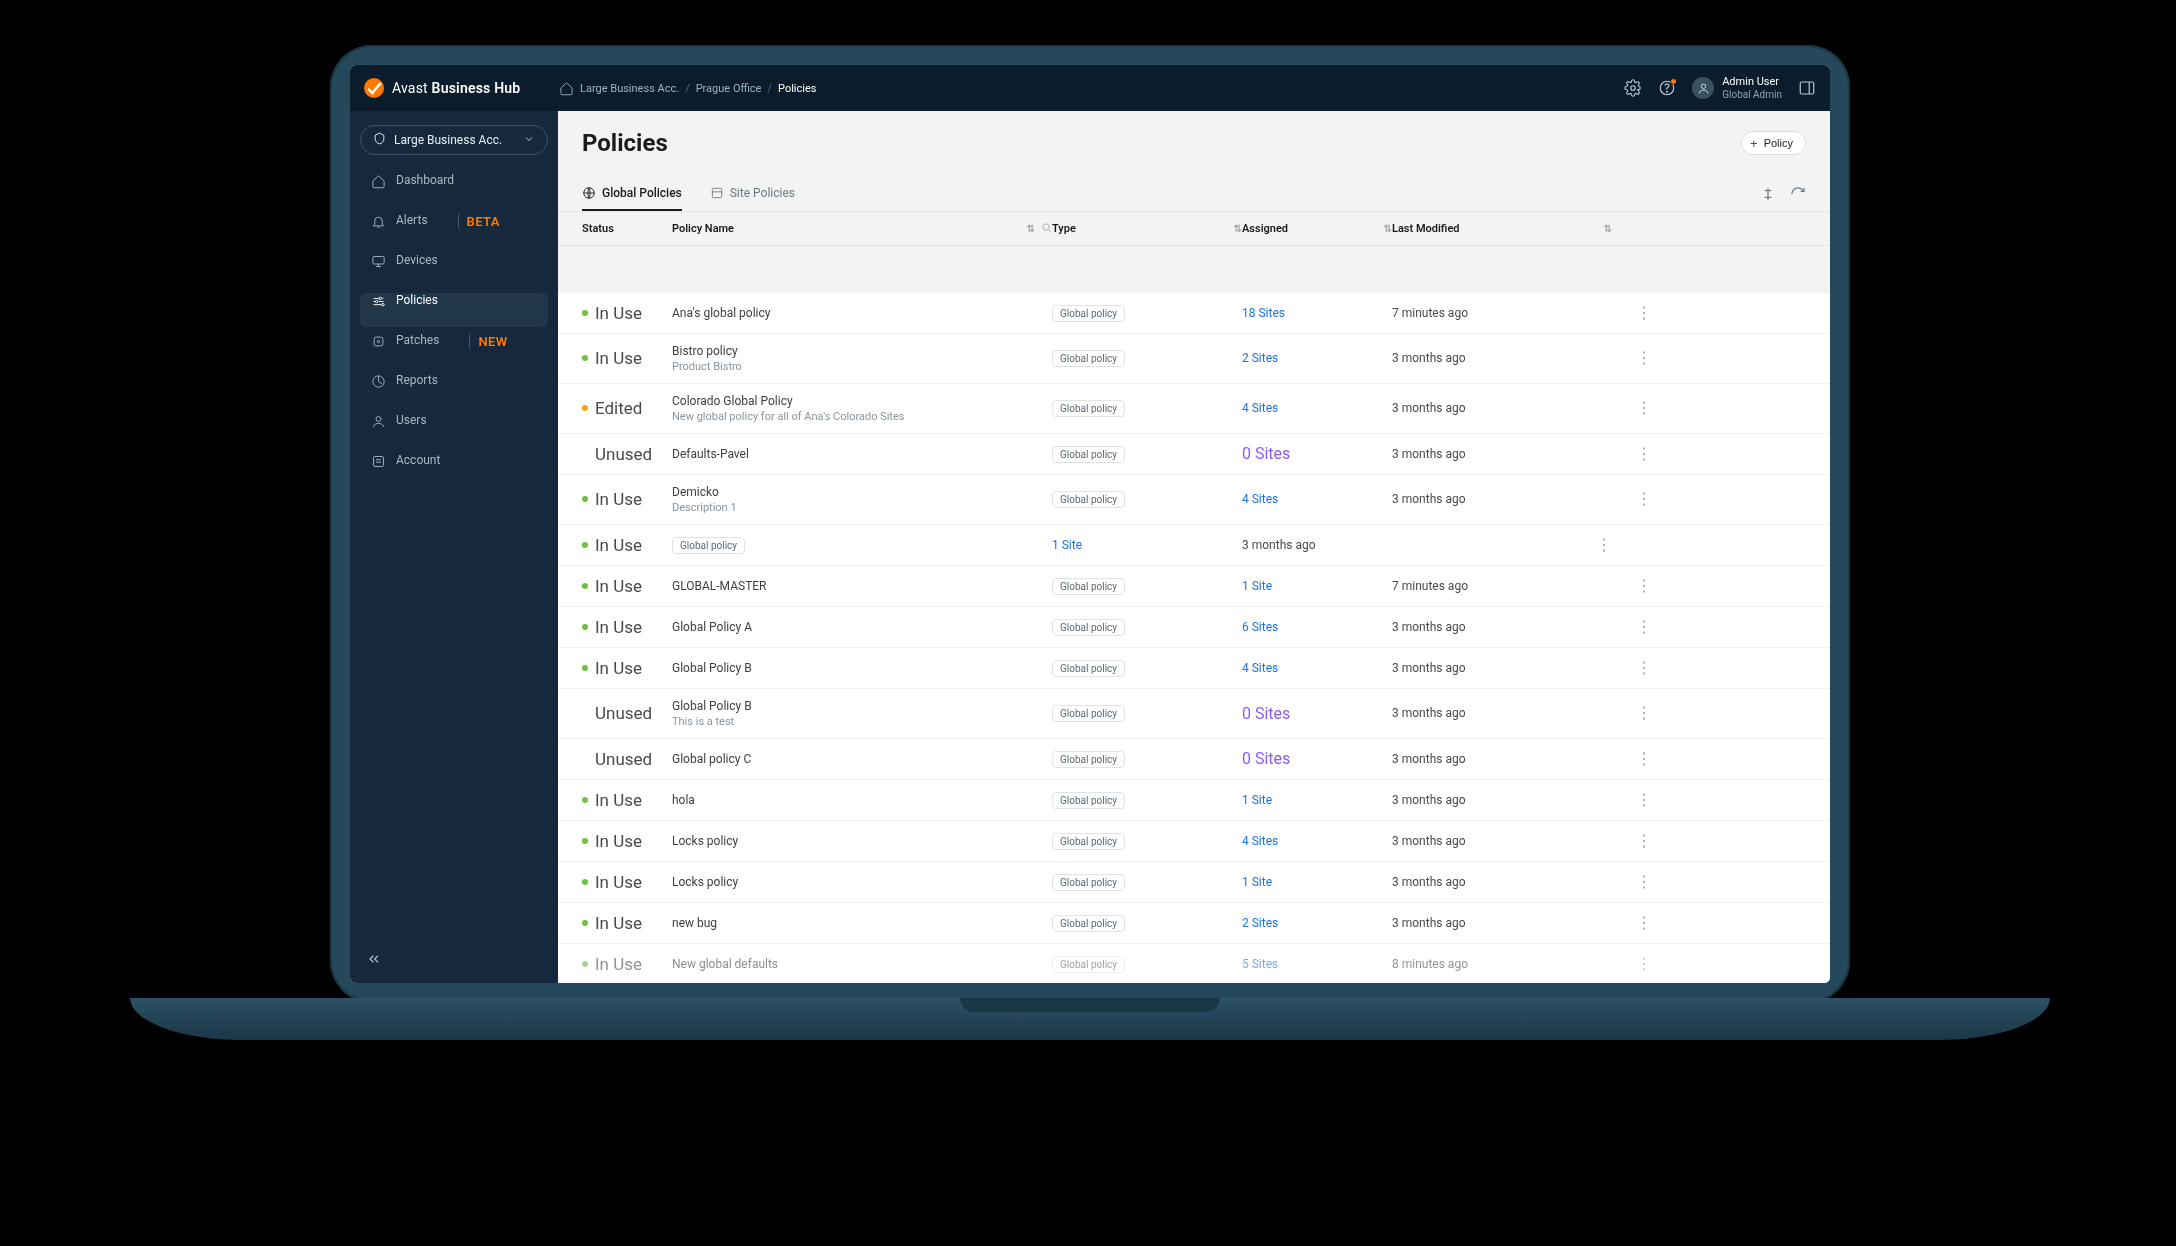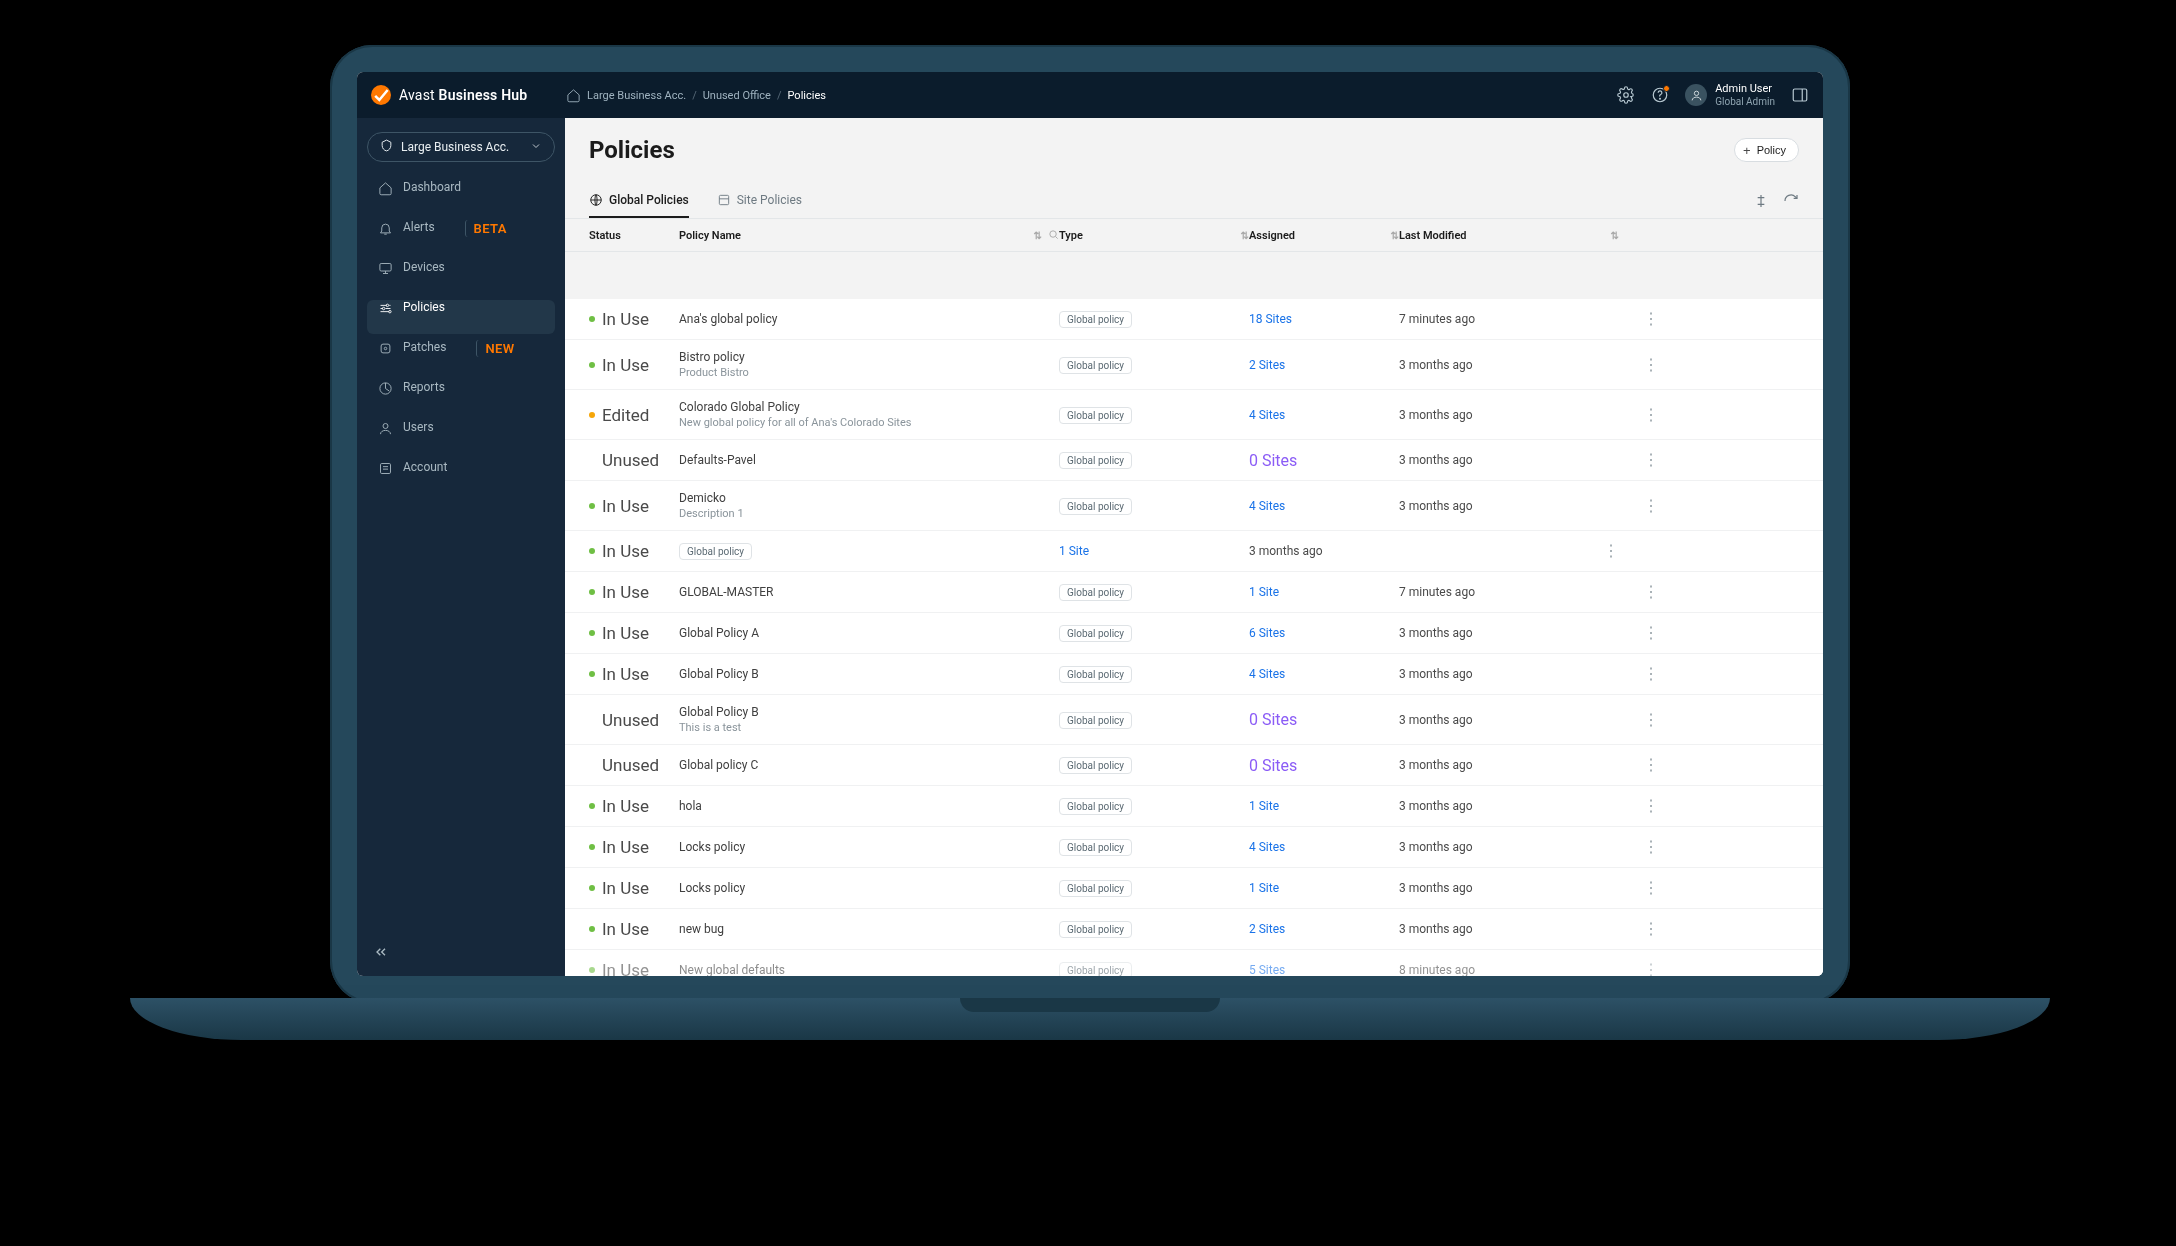--- a/index.html
+++ b/index.html
@@ -5,21 +5,21 @@
   * { box-sizing: border-box; margin: 0; padding: 0; }
   html, body { width: 2176px; height: 1246px; background: #000; font-family: -apple-system, "Segoe UI", Roboto, Arial, sans-serif; overflow: hidden; }
 
   
   .laptop {
     position: absolute;
     left: 330px; top: 45px;
     width: 1520px; height: 958px;
     background: #25485b;
     border-radius: 42px;
-    padding: 27px;
+    padding: 20px;
     box-shadow: 0 60px 60px -40px rgba(0,0,0,.7), inset 0 0 0 2px #1a3746;
   }
   .screen {
     width: 100%; height: 100%;
     background: #f3f3f3;
     border-radius: 6px;
     overflow: hidden;
     display: flex;
     flex-direction: column;
   }
@@ -191,21 +191,21 @@
       </div>
 
       <div class="breadcrumb">
         <span class="nav-ico">
           <svg viewBox="0 0 24 24" fill="none" stroke="currentColor" stroke-width="1.6">
               <path d="M3 11l9-8 9 8v9a2 2 0 0 1-2 2H5a2 2 0 0 1-2-2z"></path>
             </svg>
         </span>
         <a>Large Business Acc.</a>
         <span class="sep">/</span>
-        <a>Unused Office</a>
+        <a>Prague Office</a>
         <span class="sep">/</span>
         <span class="cur">Policies</span>
       </div>
 
       <div class="top-right">
         <div class="top-ico">
           <svg viewBox="0 0 24 24" fill="none" stroke="currentColor" stroke-width="1.6">
               <circle cx="12" cy="12" r="3"></circle>
               <path d="M19.4 15a1.7 1.7 0 0 0 .34 1.87l.06.06a2 2 0 1 1-2.83 2.83l-.06-.06a1.7 1.7 0 0 0-1.87-.34 1.7 1.7 0 0 0-1 1.56V21a2 2 0 1 1-4 0v-.08a1.7 1.7 0 0 0-1-1.56 1.7 1.7 0 0 0-1.87.34l-.06.06a2 2 0 1 1-2.83-2.83l.06-.06A1.7 1.7 0 0 0 4.6 15a1.7 1.7 0 0 0-1.56-1H3a2 2 0 1 1 0-4h.08A1.7 1.7 0 0 0 4.6 9a1.7 1.7 0 0 0-.34-1.87l-.06-.06A2 2 0 1 1 7.03 4.24l.6.06A1.7 1.7 0 0 0 9 4.6a1.7 1.7 0 0 0 1-1.56V3a2 2 0 1 1 4 0v.08a1.7 1.7 0 0 0 1 1.56 1.7 1.7 0 0 0 1.87-.34l.06-.06a2 2 0 1 1 2.83 2.83l-.06.06A1.7 1.7 0 0 0 19.4 9c.14.34.22.7.22 1.08V10a2 2 0 1 1 0 4h-.08c-.38 0-.74.08-1.08.22z"></path>
             </svg>

